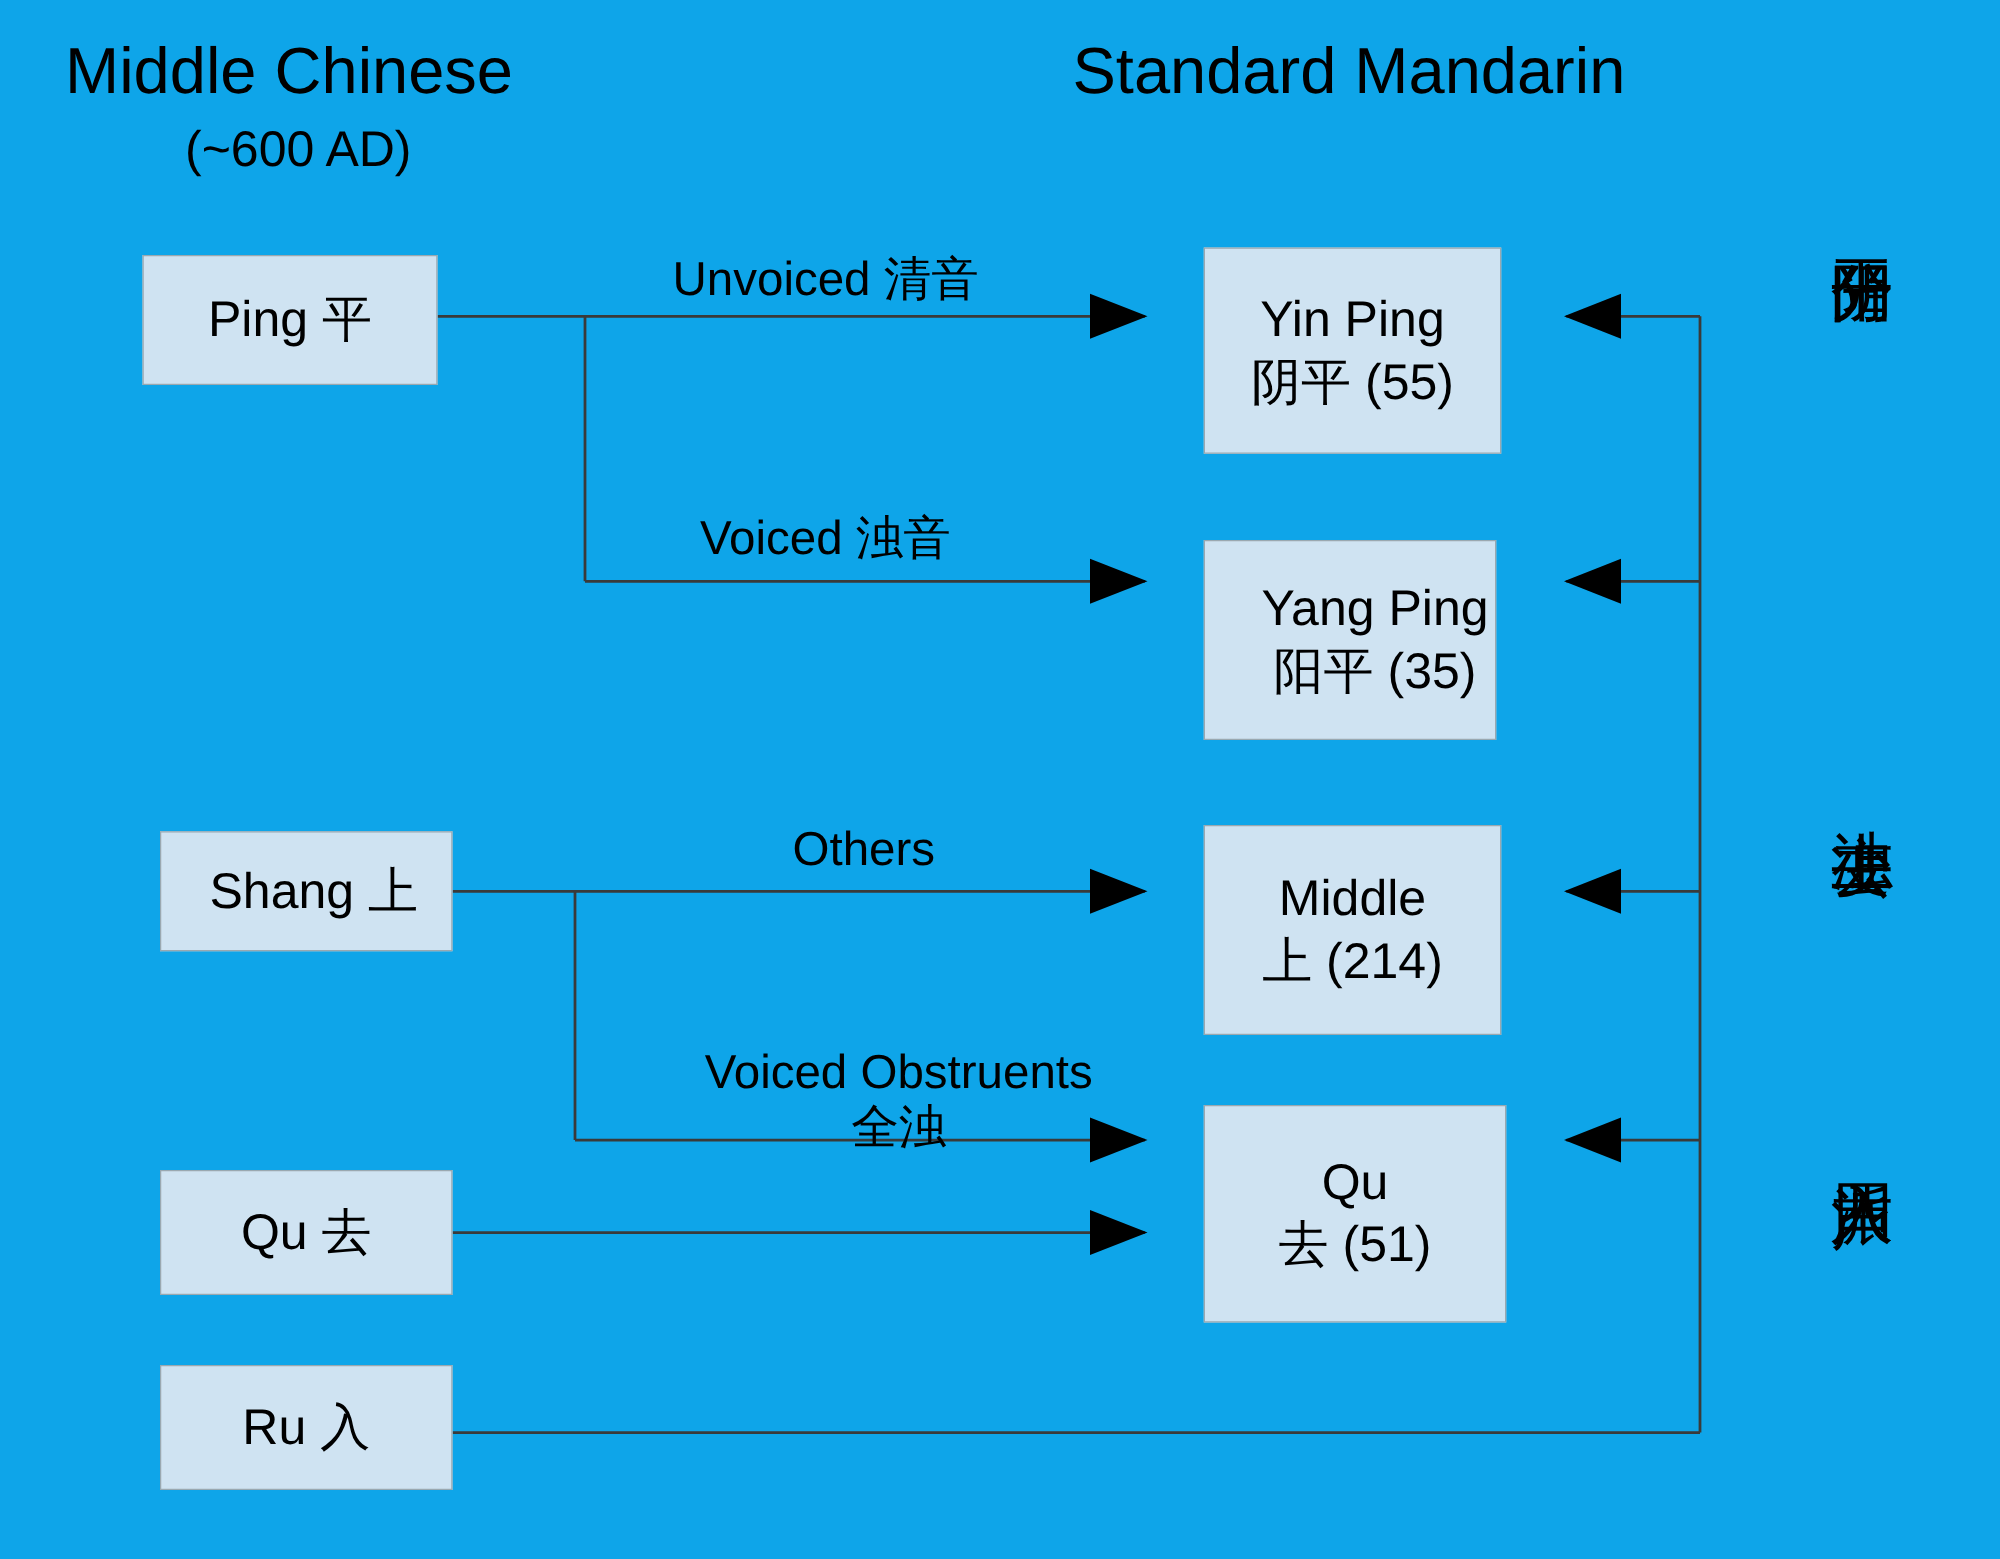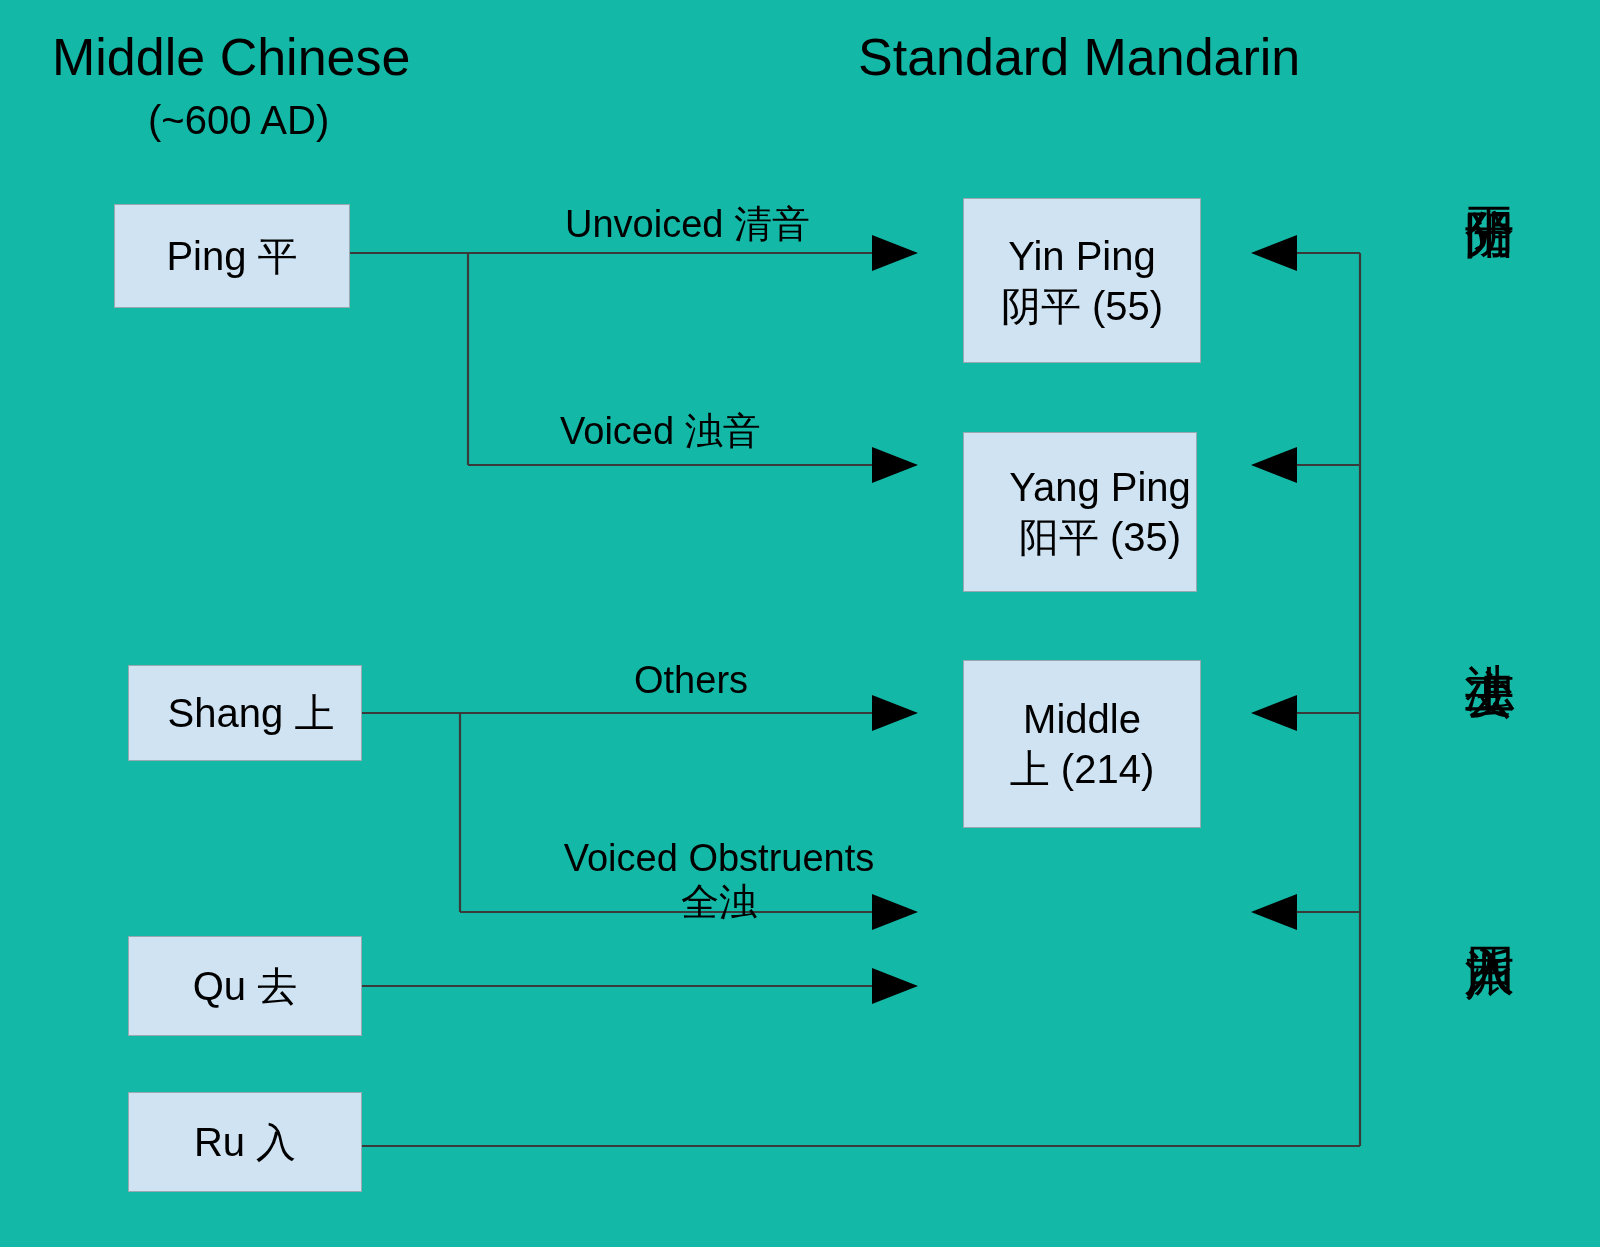--- a/index.html
+++ b/index.html
@@ -4,21 +4,21 @@
 <style>
   html, body {
     margin: 0;
     padding: 0;
     background: #ffffff;
   }
   #canvas {
     position: relative;
     width: 1600px;
     height: 1247px;
-    background: #14b8a6;
+    background: #0ea5e9;
     font-family: "Liberation Sans", "DejaVu Sans", sans-serif;
     color: #000000;
     overflow: hidden;
   }
   svg.edges {
     position: absolute;
     left: 0;
     top: 0;
     width: 1600px;
     height: 1247px;
@@ -137,22 +137,26 @@
     <span class="l2">阴平 (55)</span>
   </div>
   <div class="tonebox" style="left:963px; top:432px; width:234px; height:160px;padding-left:40px;">
     <span class="l1">Yang Ping</span>
     <span class="l2">阳平 (35)</span>
   </div>
   <div class="tonebox" style="left:963px; top:660px; width:238px; height:168px;">
     <span class="l1">Middle</span>
     <span class="l2">上 (214)</span>
   </div>
+  <div class="tonebox" style="left:963px; top:884px; width:242px; height:174px;">
+    <span class="l1">Qu</span>
+    <span class="l2">去 (51)</span>
+  </div>
 
-  <div class="edgelabel" style="left:538px; top:203px;margin-left:27px;">
+  <div class="edgelabel" style="left:538px; top:203px;">
     <span>Unvoiced  清音</span>
   </div>
   <div class="edgelabel" style="left:560px; top:410px;">
     <span>Voiced  浊音</span>
   </div>
   <div class="edgelabel" style="left:634px; top:659px;">
     <span>Others</span>
   </div>
   <div class="edgelabel" style="left:533px; top:805px; width:372px;margin-top:32px;">
     <span>Voiced Obstruents</span>

